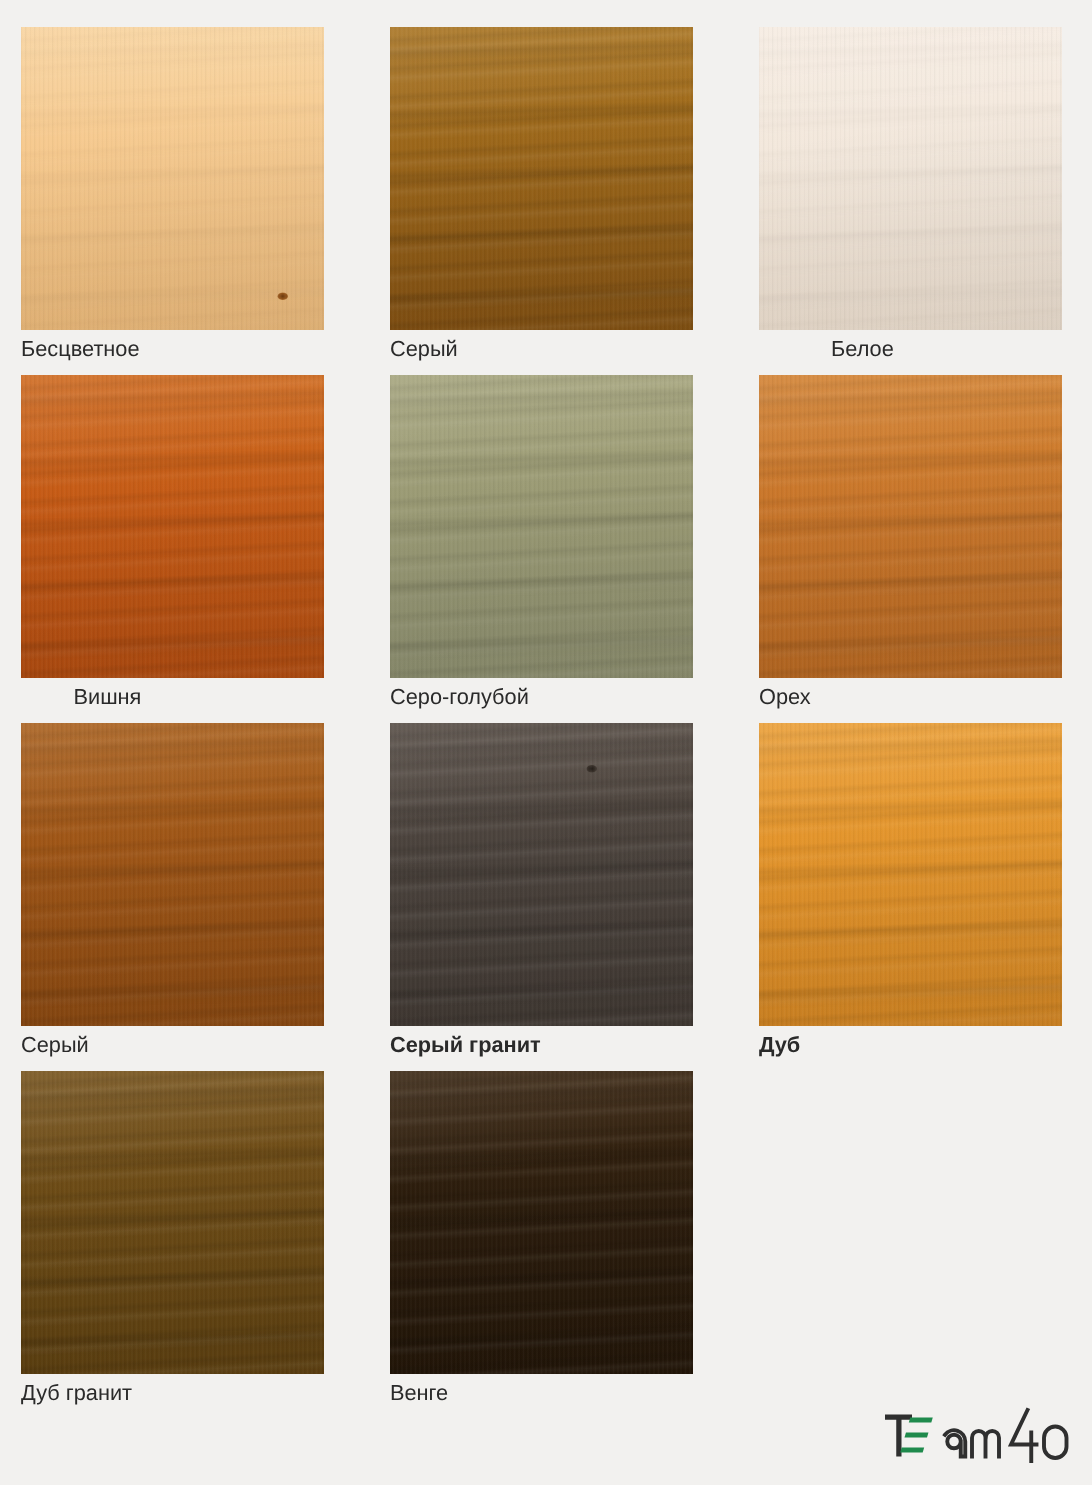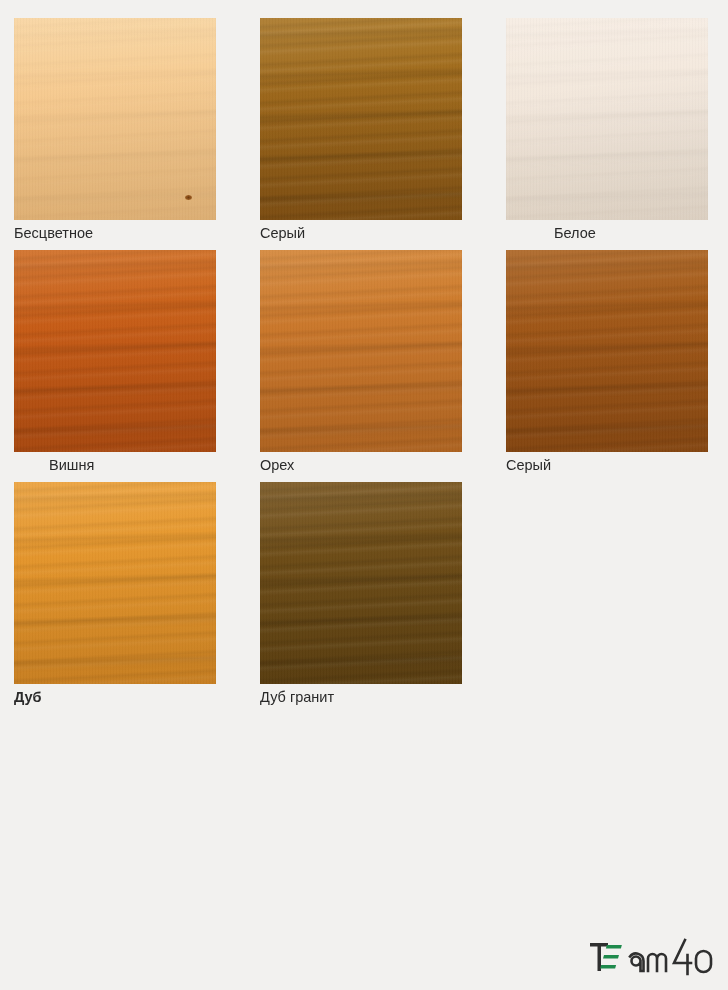--- a/index.html
+++ b/index.html
@@ -194,50 +194,69 @@
       <div class="swatch-label" style="color: rgb(42, 42, 42); margin-left: 48px;">Белое</div>
     </div>
 
     <div class="swatch-cell">
       <div class="swatch-chip grain-medium" style="background-color: rgb(197, 90, 21); background-image: linear-gradient(184deg, rgb(207, 106, 30) 0%, rgb(197, 90, 21) 45%, rgb(180, 77, 16) 100%);">
         <div class="sweep"></div>
       </div>
       <div class="swatch-label" style="color: rgb(42, 42, 42); margin-left: 35px;">Вишня</div>
     </div>
 
+    <div class="swatch-cell">
+      <div class="swatch-chip grain-medium" style="background-color: rgb(154, 154, 116); background-image: linear-gradient(184deg, rgb(165, 164, 124) 0%, rgb(154, 154, 116) 45%, rgb(142, 144, 112) 100%);">
+        <div class="sweep"></div>
+      </div>
+      <div class="swatch-label" style="color: rgb(42, 42, 42);">Серо-голубой</div>
+    </div>
 
     <div class="swatch-cell">
       <div class="swatch-chip grain-medium" style="background-color: rgb(201, 118, 42); background-image: linear-gradient(184deg, rgb(211, 130, 49) 0%, rgb(201, 118, 42) 45%, rgb(187, 106, 34) 100%);">
         <div class="sweep"></div>
       </div>
       <div class="swatch-label" style="color: rgb(42, 42, 42);">Орех</div>
     </div>
 
     <div class="swatch-cell">
       <div class="swatch-chip grain-medium" style="background-color: rgb(158, 85, 22); background-image: linear-gradient(184deg, rgb(170, 96, 28) 0%, rgb(158, 85, 22) 45%, rgb(141, 74, 17) 100%);">
         <div class="sweep"></div>
       </div>
       <div class="swatch-label" style="color: rgb(42, 42, 42);">Серый</div>
     </div>
 
+    <div class="swatch-cell">
+      <div class="swatch-chip grain-strong" style="background-color: rgb(74, 66, 60); background-image: linear-gradient(184deg, rgb(85, 75, 67) 0%, rgb(74, 66, 60) 45%, rgb(66, 58, 52) 100%);">
+        <div class="sweep"></div>
+        <div class="knot" style="left:131px;top:28px;background:radial-gradient(ellipse at center,#241e19 0%,#3b332c 60%,rgba(60,50,42,0) 100%);"></div>
+      </div>
+      <div class="swatch-label is-bold" style="color: rgb(42, 42, 42); font-weight: bold;">Серый гранит</div>
+    </div>
 
     <div class="swatch-cell">
       <div class="swatch-chip grain-medium" style="background-color: rgb(227, 148, 43); background-image: linear-gradient(184deg, rgb(235, 158, 52) 0%, rgb(227, 148, 43) 45%, rgb(215, 136, 35) 100%);">
         <div class="sweep"></div>
       </div>
       <div class="swatch-label" style="color: rgb(42, 42, 42); font-weight: bold;">Дуб</div>
     </div>
 
     <div class="swatch-cell">
       <div class="swatch-chip grain-strong" style="background-color: rgb(107, 74, 21); background-image: linear-gradient(184deg, rgb(118, 82, 26) 0%, rgb(107, 74, 21) 45%, rgb(95, 65, 16) 100%);">
         <div class="sweep"></div>
       </div>
       <div class="swatch-label" style="color: rgb(42, 42, 42);">Дуб гранит</div>
     </div>
 
+    <div class="swatch-cell">
+      <div class="swatch-chip grain-strong" style="background-color: rgb(43, 28, 12); background-image: linear-gradient(184deg, rgb(58, 38, 17) 0%, rgb(43, 28, 12) 45%, rgb(35, 22, 8) 100%);">
+        <div class="sweep"></div>
+      </div>
+      <div class="swatch-label" style="color: rgb(42, 42, 42);">Венге</div>
+    </div>
 
   </div>
 
   <div class="brand-logo">
     <svg viewBox="0 0 128 46">
 
       <path d="M4 9 H22 V12.5 H15 V37 H11.5 V12.5 H4 Z" fill="#2f2f2f"></path>
 
       <rect x="24" y="11" width="15" height="3.4" fill="#1f8a4c" transform="skewX(-16)"></rect>
       <rect x="24" y="21" width="15" height="3.4" fill="#1f8a4c" transform="skewX(-16)"></rect>

